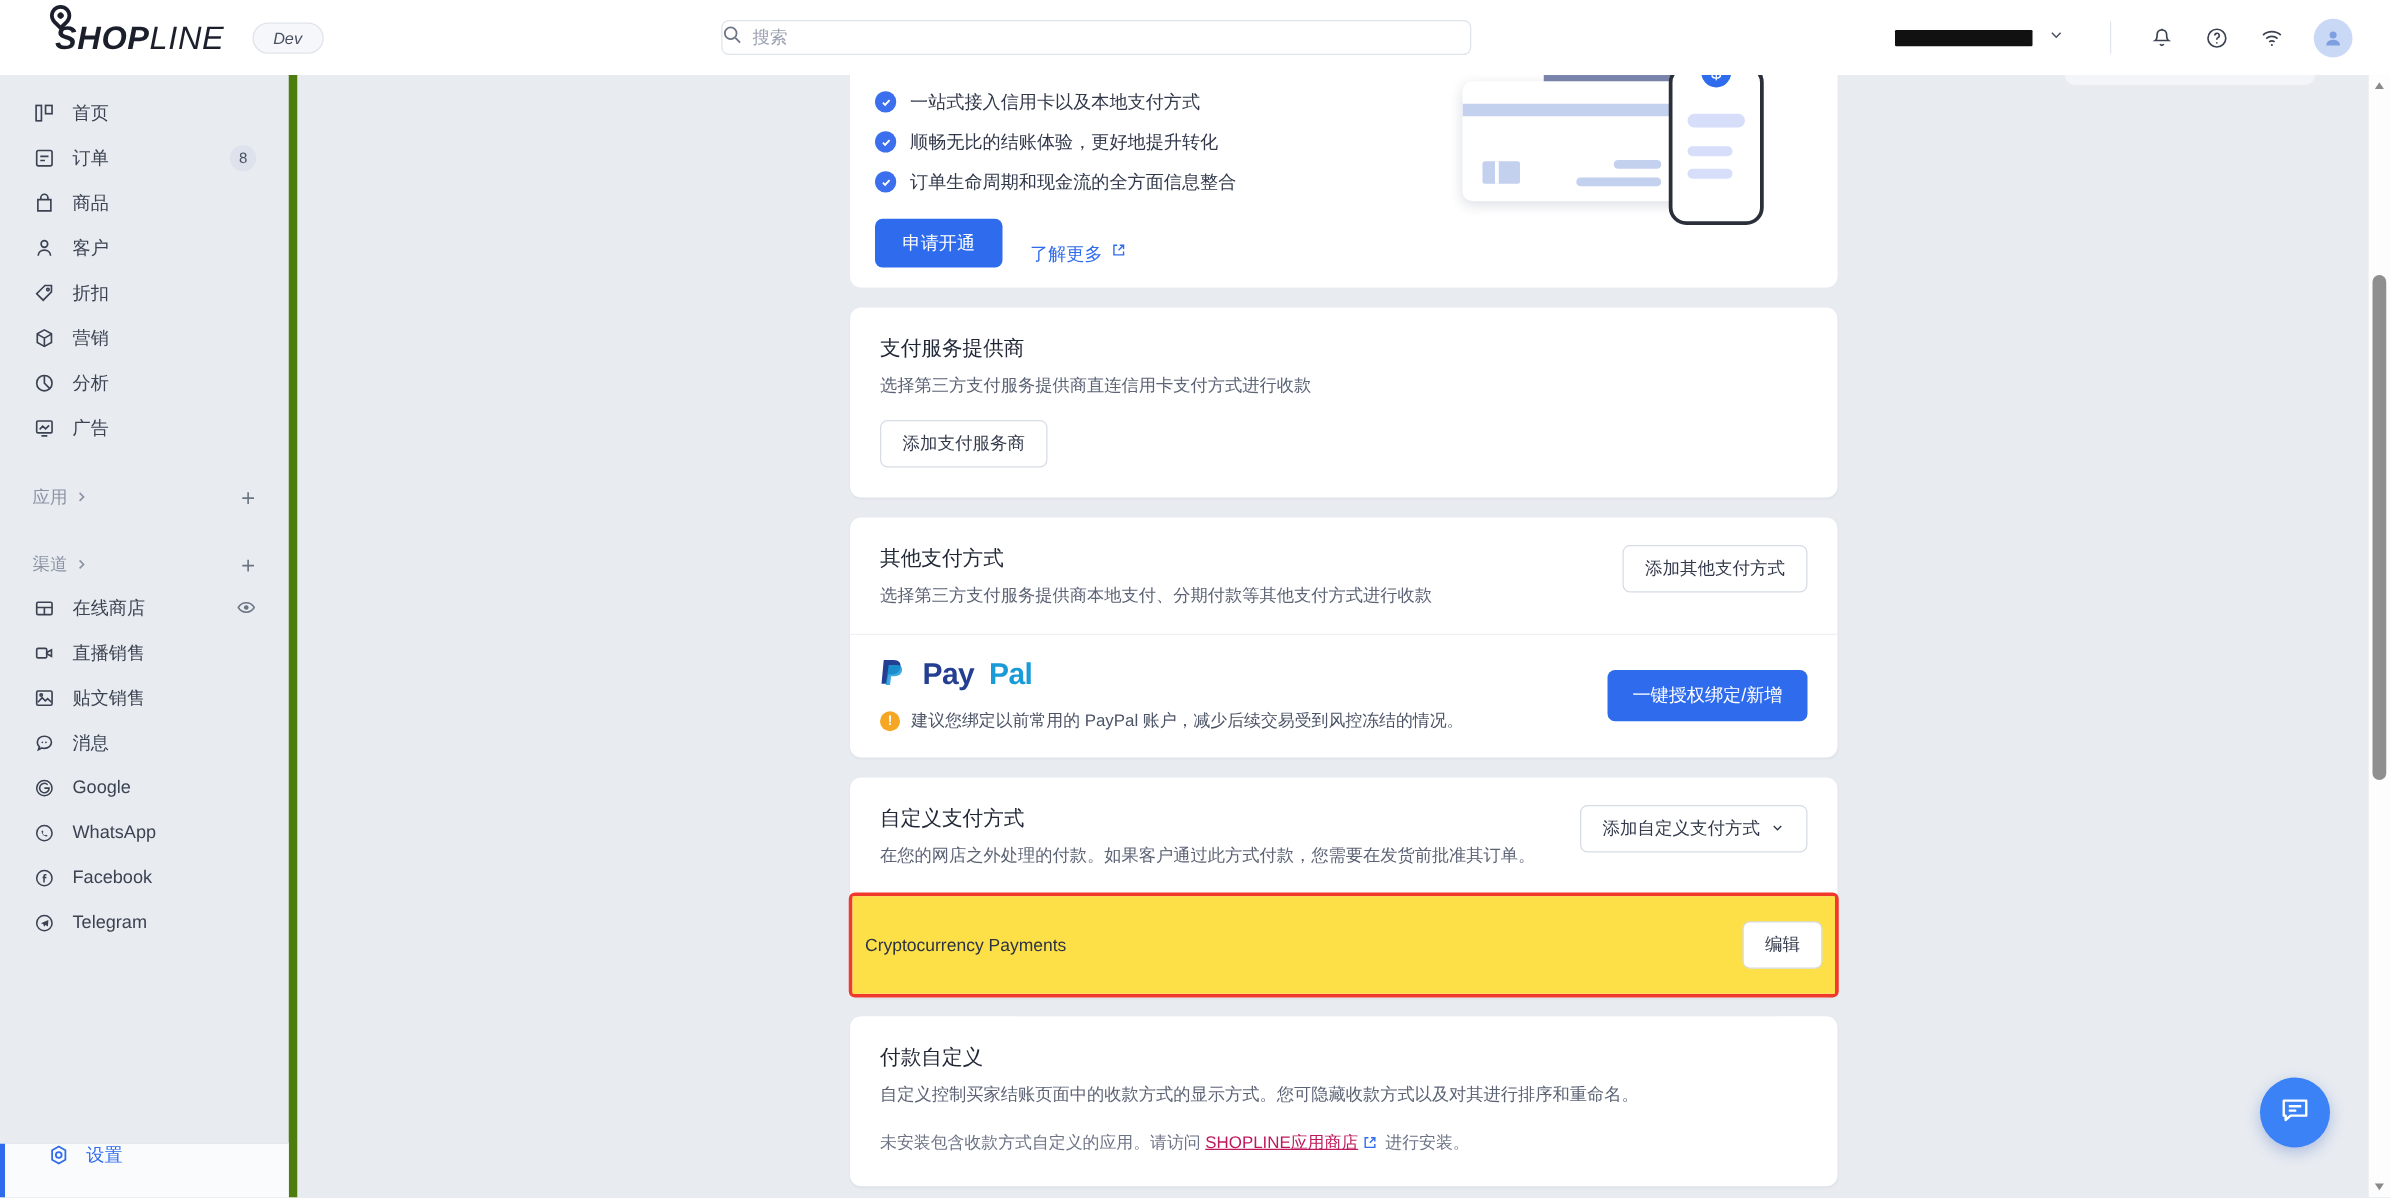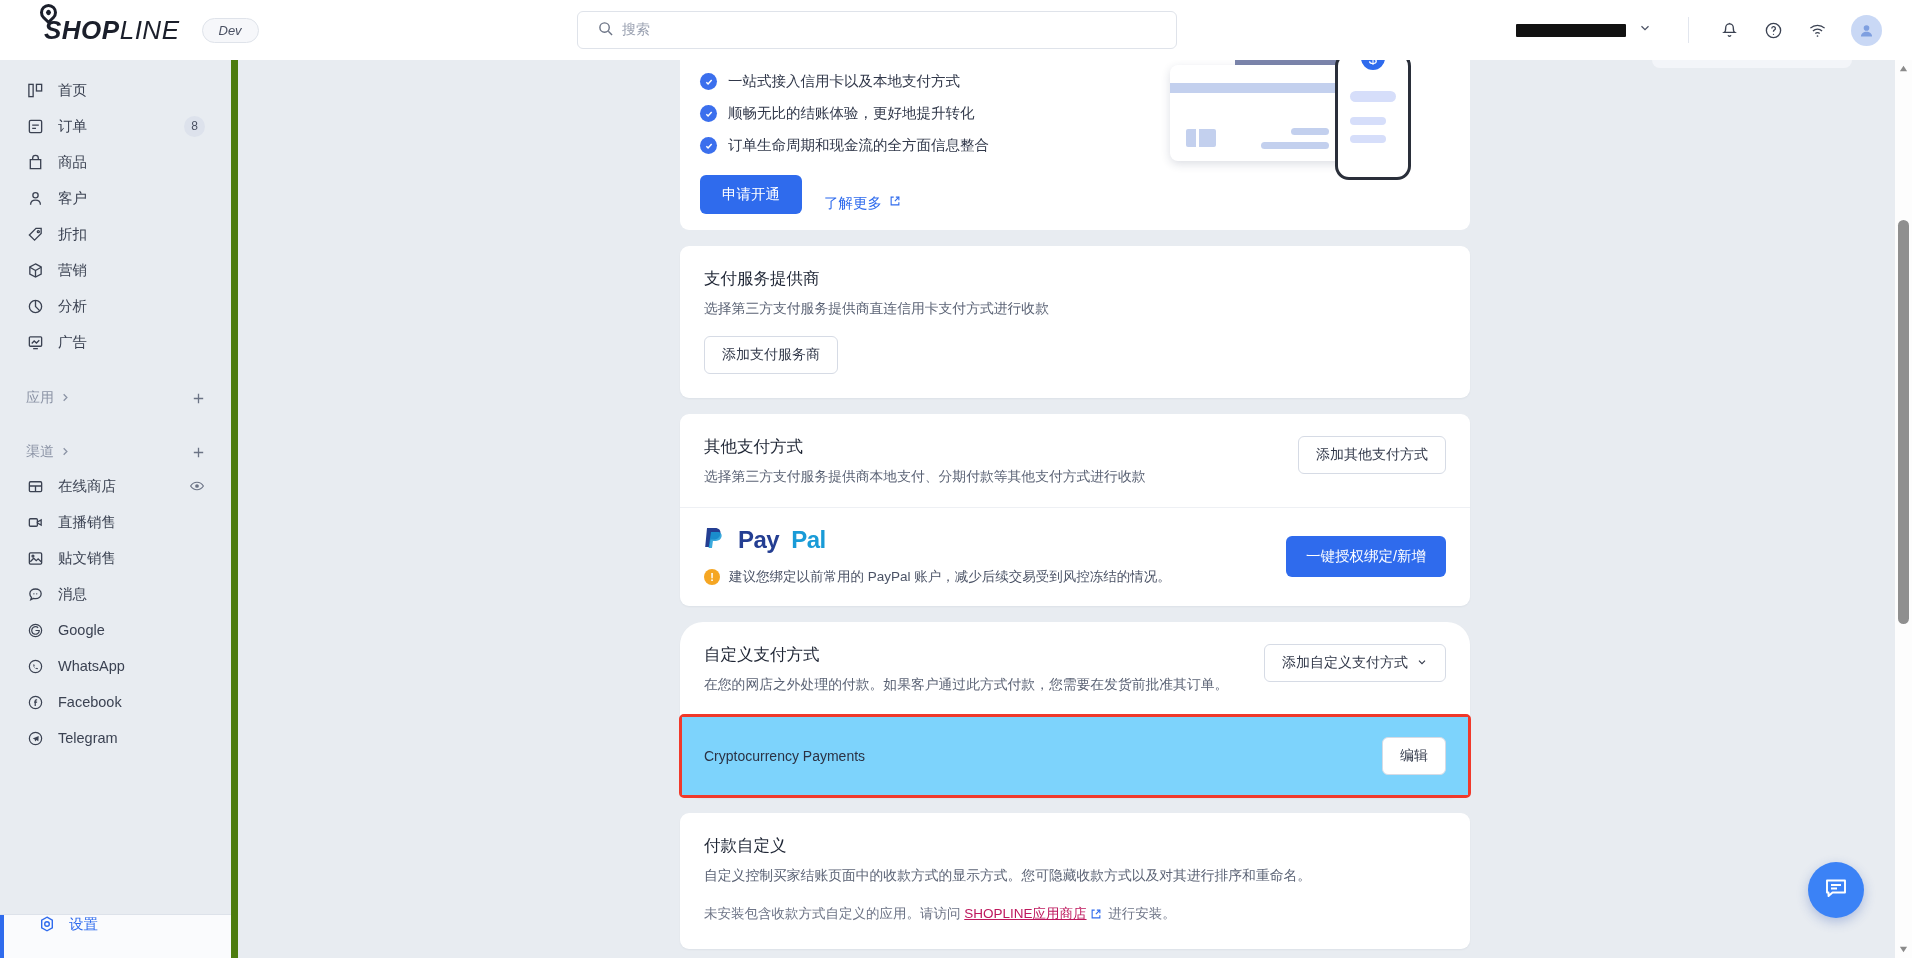--- a/index.html
+++ b/index.html
@@ -28,22 +28,22 @@
   .logo .tagdot::after {
     content: ""; position: absolute; left: 2.5px; top: 2.5px; width: 5px; height: 5px;
     background: #1b1f2b; border-radius: 50%;
   }
   .dev-chip {
     margin-left: 22px; border: 1px solid #dfe3ea; background: #f6f7fa;
     border-radius: 14px; padding: 4px 16px; font-size: 13px; color: #4a5163;
   }
   .search-wrap { flex: 1; display: flex; justify-content: center; }
   .search-box {
-    width: 600px; height: 38px; border: 1px solid #dfe3ea; border-radius: 6px;
-    background: #fff; display: flex; align-items: center; gap: 9px; padding: 0 20px;
+    width: 600px; height: 28px; border: 1px solid #dfe3ea; border-radius: 6px;
+    background: #fff; display: flex; align-items: center; gap: 9px; padding: 0 0;
   }
   .search-box .ph { font-size: 14px; color: #9aa1b1; }
   .topright { display: flex; align-items: center; gap: 0; padding-right: 30px; }
   .store-sel { display: flex; align-items: center; gap: 12px; margin-right: 18px; cursor: pointer; }
   .store-redact { width: 110px; height: 13px; background: #111; border-radius: 1px; }
   .divider-v { width: 1px; height: 26px; background: #e2e6ee; margin: 0 18px; }
   .ticon { width: 44px; height: 44px; display: flex; align-items: center; justify-content: center; cursor: pointer; }
   .avatar {
     width: 31px; height: 31px; border-radius: 50%; background: #c9d8f5;
     display: flex; align-items: center; justify-content: center; margin-left: 12px; cursor: pointer;
@@ -165,27 +165,27 @@
   .warn {
     width: 16px; height: 16px; border-radius: 50%; background: #f5a623; color: #fff;
     font-size: 11px; font-weight: 700; display: flex; align-items: center; justify-content: center; flex: none;
   }
   .btn-blue {
     background: #2f6bed; color: #fff; border: none; border-radius: 6px; padding: 11px 20px;
     font-size: 14.5px; cursor: pointer; white-space: nowrap;
     font-family: "Liberation Sans", sans-serif;
   }
 
-  .custom-card { position: relative; border-radius: 23px; }
+  .custom-card { position: relative; }
   .highlight-box {
     border: 3px solid #f0392b; border-radius: 5px; margin: 12px -1px -1px -1px;
   }
   .crypto-row {
     display: flex; align-items: center; justify-content: space-between;
-    padding: 20px 22px; background: #7dd3fc;
+    padding: 20px 10px; background: #fde047;
   }
   .crypto-name { font-size: 14px; color: #2b3244; }
 
   .footer-note { font-size: 13.5px; color: #6d7486; margin-top: 18px; }
   .footer-note a { color: #be185d; text-decoration: underline; cursor: pointer; }
   .ext { display: inline-flex; vertical-align: -2px; margin: 0 3px; }
 
   
   .vscroll { position: absolute; right: 0; top: 0; bottom: 0; width: 17px; background: #fdfdfd; z-index: 20; }
   .vscroll .thumb { position: absolute; left: 3px; width: 11px; top: 160px; height: 404px; background: #8f8f8f; border-radius: 6px; }

